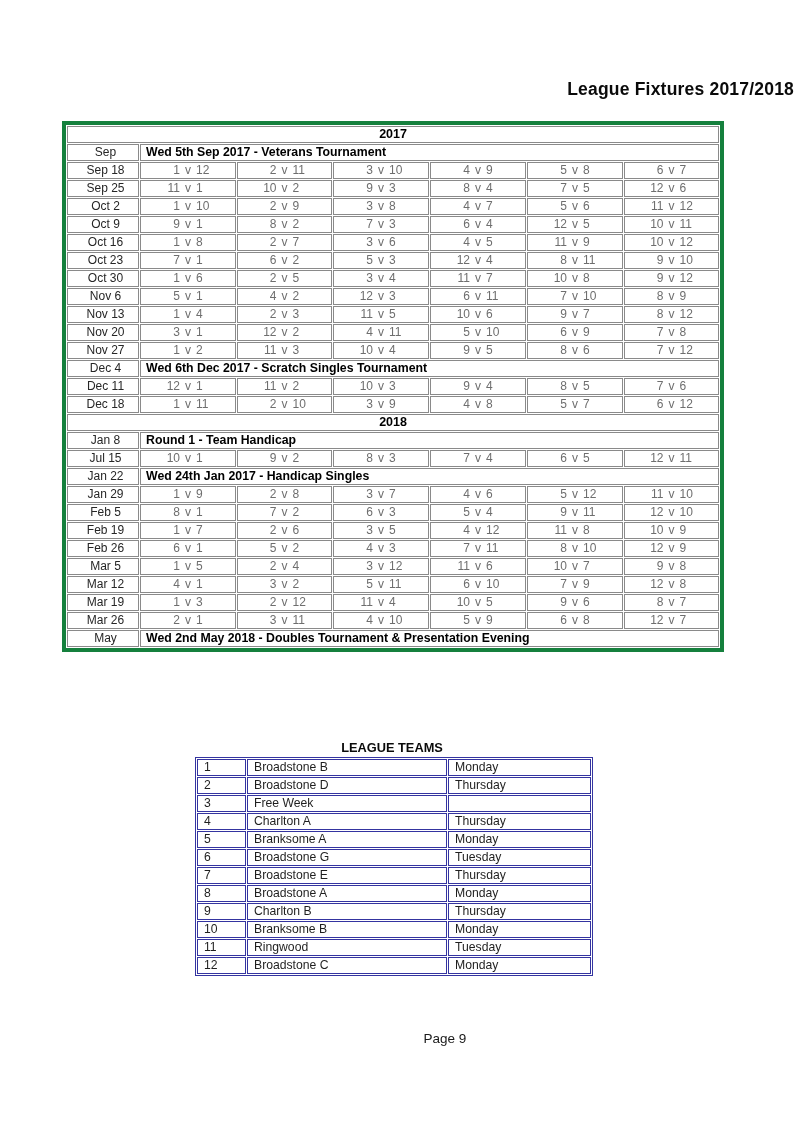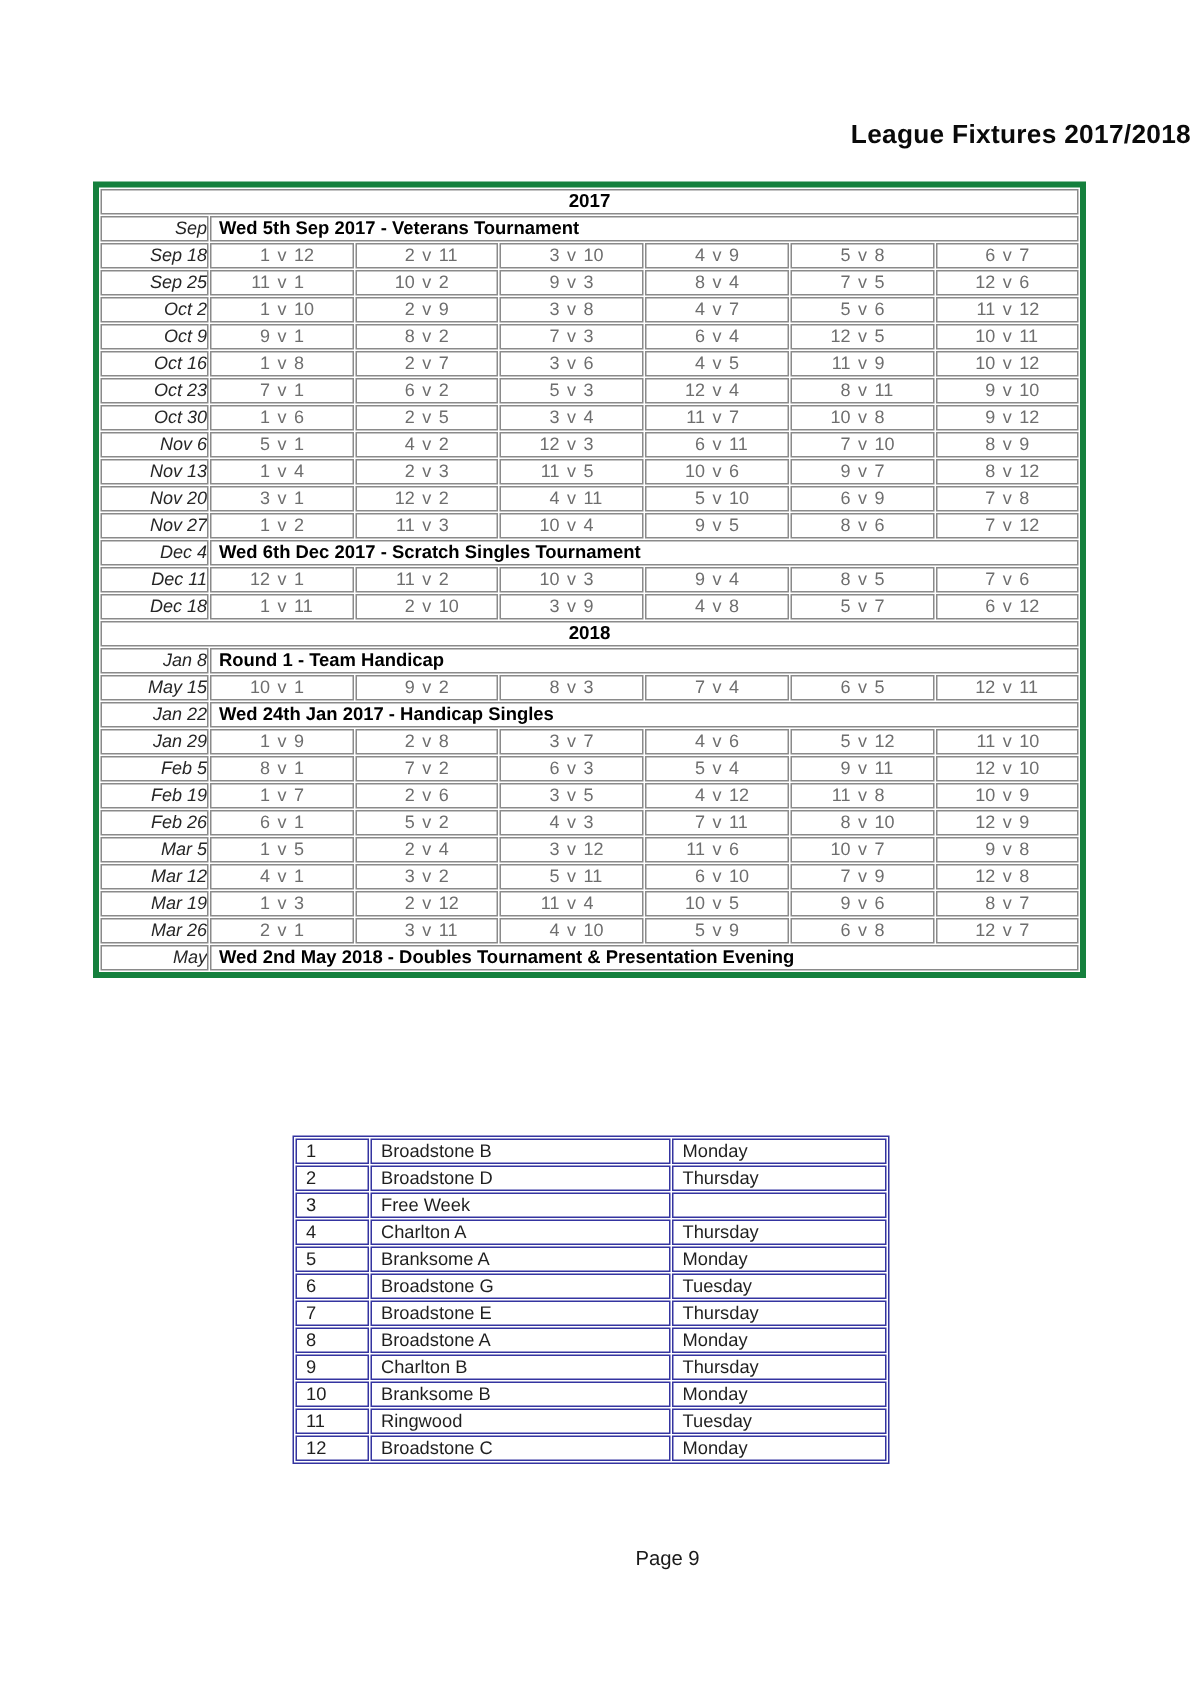--- a/index.html
+++ b/index.html
@@ -40,22 +40,21 @@
     height: 15px;
     line-height: 15px;
     padding: 0;
     white-space: nowrap;
     overflow: hidden;
     background: #fff;
   }
   table.fixtures td.date-cell {
     padding-left: 5px;
     color: #262626;
-    text-align: right;
-    font-style: italic;
+    text-align: center;
   }
   table.fixtures td.year-cell {
     text-align: center;
     font-weight: bold;
     color: #000;
     font-size: 12.5px;
   }
   table.fixtures td.event-cell {
     padding-left: 5px;
     font-weight: bold;
@@ -258,21 +257,21 @@
           <td class="match-cell"><span class="hm">6</span><span class="vs">v</span><span class="aw">12</span></td>
         </tr>
         <tr>
           <td class="year-cell" colspan="7">2018</td>
         </tr>
         <tr>
           <td class="date-cell">Jan 8</td>
           <td class="event-cell" colspan="6">Round 1 - Team Handicap</td>
         </tr>
         <tr>
-          <td class="date-cell">May 15</td>
+          <td class="date-cell">Jul 15</td>
           <td class="match-cell"><span class="hm">10</span><span class="vs">v</span><span class="aw">1</span></td>
           <td class="match-cell"><span class="hm">9</span><span class="vs">v</span><span class="aw">2</span></td>
           <td class="match-cell"><span class="hm">8</span><span class="vs">v</span><span class="aw">3</span></td>
           <td class="match-cell"><span class="hm">7</span><span class="vs">v</span><span class="aw">4</span></td>
           <td class="match-cell"><span class="hm">6</span><span class="vs">v</span><span class="aw">5</span></td>
           <td class="match-cell"><span class="hm">12</span><span class="vs">v</span><span class="aw">11</span></td>
         </tr>
         <tr>
           <td class="date-cell">Jan 22</td>
           <td class="event-cell" colspan="6">Wed 24th Jan 2017 - Handicap Singles</td>
@@ -349,20 +348,21 @@
           <td class="match-cell"><span class="hm">6</span><span class="vs">v</span><span class="aw">8</span></td>
           <td class="match-cell"><span class="hm">12</span><span class="vs">v</span><span class="aw">7</span></td>
         </tr>
         <tr>
           <td class="date-cell">May</td>
           <td class="event-cell" colspan="6">Wed 2nd May 2018 - Doubles Tournament &amp; Presentation Evening</td>
         </tr>
       </tbody>
   </table>
 
+  <div class="teams-title">LEAGUE TEAMS</div>
 
   <table class="teams">
     <colgroup>
       <col style="width:49px">
         <col style="width:200px">
         <col style="width:143px">
     </colgroup>
     <tbody id="teams-body">
         <tr>
           <td class="">1</td>

